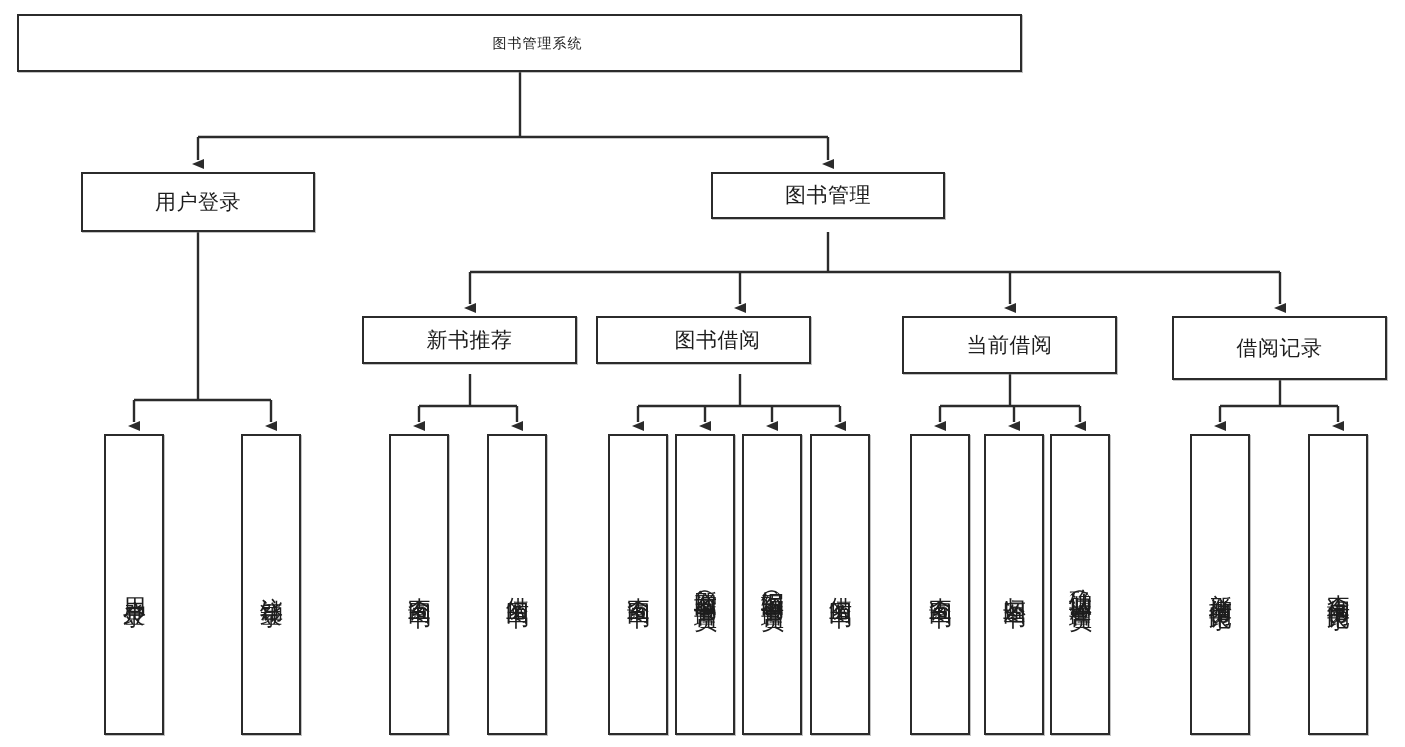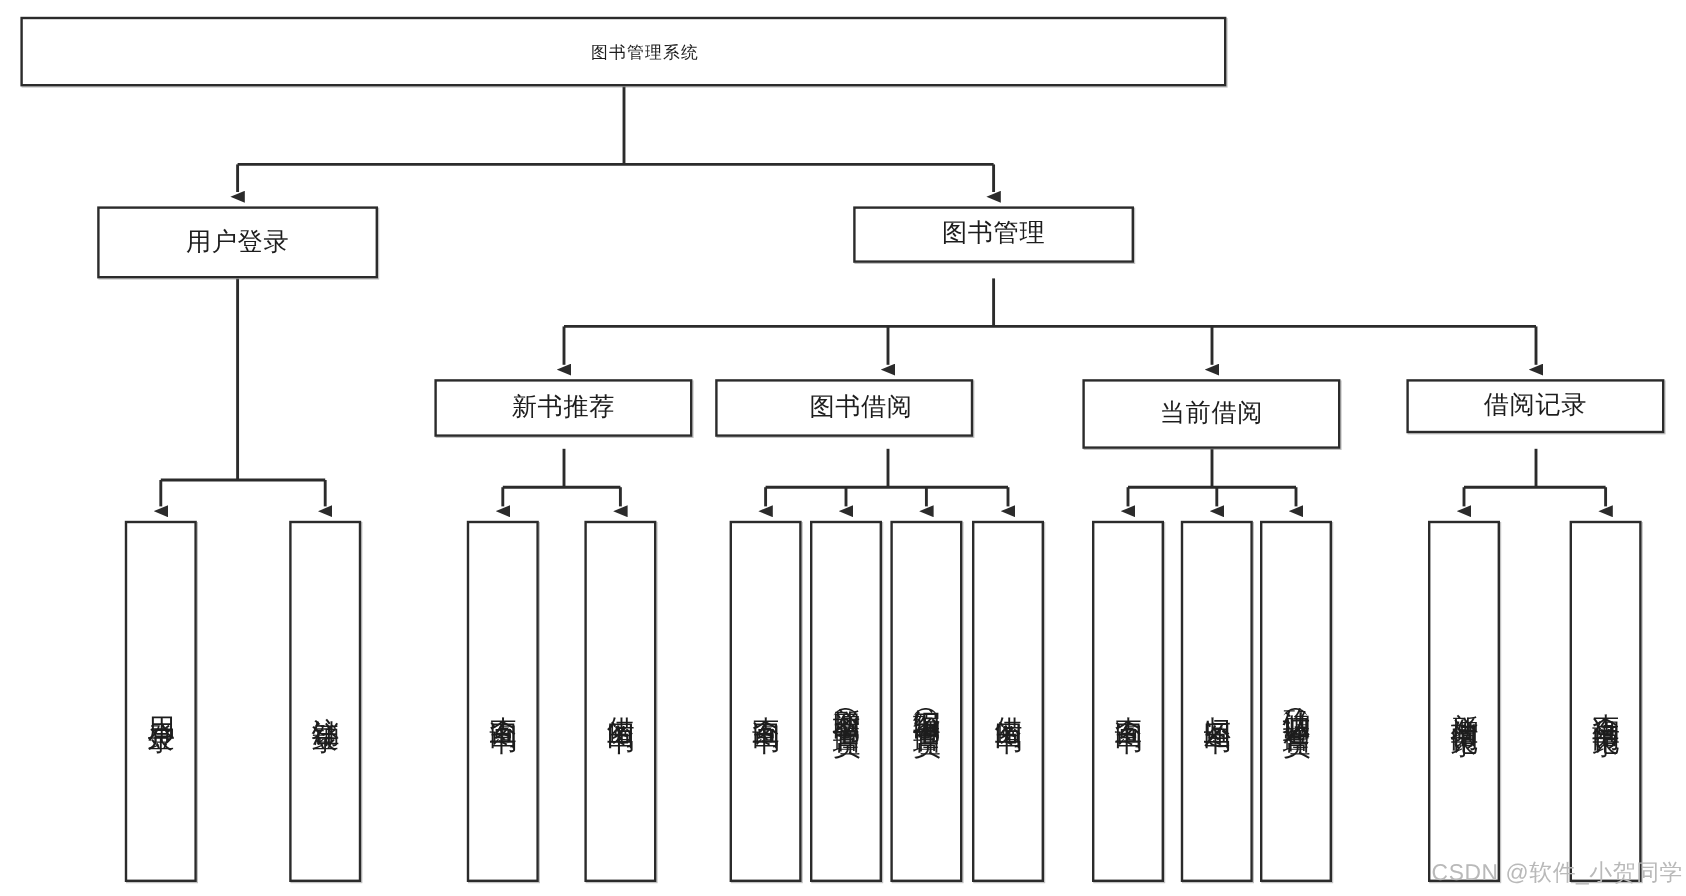--- a/index.html
+++ b/index.html
@@ -133,21 +133,21 @@
       </div>
       <div class="node horizontal" style="left: 362px; top: 316px; width: 215px; height: 48px;">
         <span class="label">新书推荐</span>
       </div>
       <div class="node horizontal" style="left: 596px; top: 316px; width: 215px; height: 48px; padding-left: 28px;">
         <span class="label">图书借阅</span>
       </div>
       <div class="node horizontal" style="left: 902px; top: 316px; width: 215px; height: 58px;">
         <span class="label">当前借阅</span>
       </div>
-      <div class="node horizontal" style="left: 1172px; top: 316px; width: 215px; height: 45px;">
+      <div class="node horizontal" style="left: 1172px; top: 316px; width: 215px; height: 64px;">
         <span class="label">借阅记录</span>
       </div>
       <div class="node vertical" style="left: 104px; top: 434px; width: 60px; height: 301px;">
         <span class="label">用户登录</span>
       </div>
       <div class="node vertical" style="left: 241px; top: 434px; width: 60px; height: 301px;">
         <span class="label">注销登录</span>
       </div>
       <div class="node vertical" style="left: 389px; top: 434px; width: 60px; height: 301px;">
         <span class="label">查询图书</span>
@@ -177,15 +177,14 @@
         <span class="label">确认归还（管理员）</span>
       </div>
       <div class="node vertical" style="left: 1190px; top: 434px; width: 60px; height: 301px;">
         <span class="label">新增借阅记录</span>
       </div>
       <div class="node vertical" style="left: 1308px; top: 434px; width: 60px; height: 301px;">
         <span class="label">查询借阅记录</span>
       </div>
     </div>
 
-  <div class="watermark" style="left: 1193px; top: 714px; color: rgb(185, 185, 185);">CSDN @软件_小贺同学</div>
 
 </div>
 
 </body></html>

